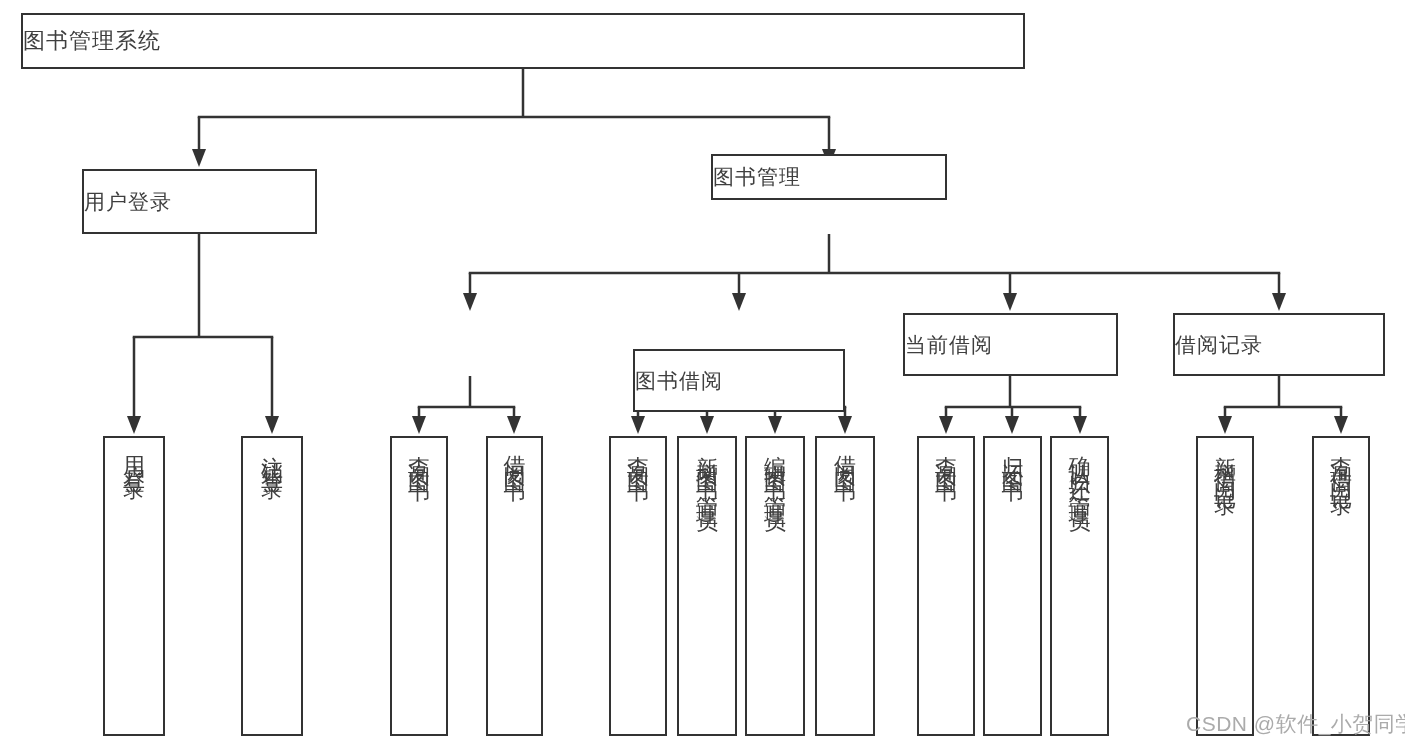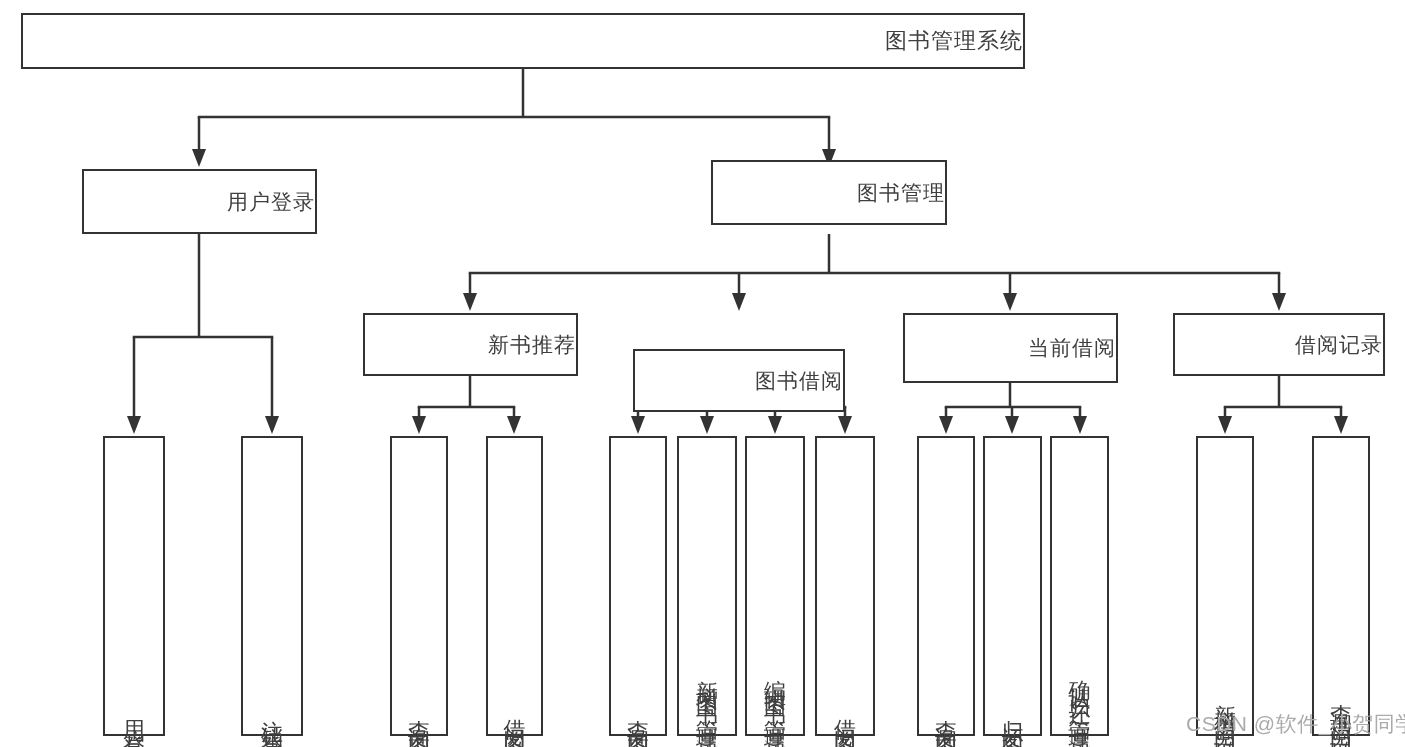--- a/index.html
+++ b/index.html
@@ -13,21 +13,21 @@
   }
   svg.wires { position: absolute; left: 0; top: 0; z-index: 1; }
   .box {
     position: absolute;
     box-sizing: border-box;
     border: 2.5px solid #333333;
     background: #ffffff;
     color: #3f3f3f;
     display: flex;
     align-items: center;
-    justify-content: flex-end;
+    justify-content: flex-start;
     z-index: 2;
   }
   .hbox { font-size: 21px; letter-spacing: 1px; }
   .hbox.title { font-size: 22px; }
   .vbox {
     writing-mode: vertical-rl;
     text-orientation: mixed;
     font-size: 22px;
     letter-spacing: 8px;
     line-height: 1;
@@ -119,31 +119,28 @@
     </g>
   </svg>
 
   <div class="box hbox title" style="left:21px; top:13px; width:1004px; height:56px;">
     <span>图书管理系统</span>
   </div>
 
   <div class="box hbox" style="left:82px; top:169px; width:235px; height:65px;">
     <span>用户登录</span>
   </div>
-  <div class="box hbox" style="left:711px; top:160px; width:236px; height:65px;">
+  <div class="box hbox" style="left:711px; top:154px; width:236px; height:46px;">
     <span>图书管理</span>
   </div>
 
-  <div class="box hbox" style="left:363px; top:313px; width:215px; height:63px;">
-    <span>新书推荐</span>
-  </div>
   <div class="box hbox" style="left:633px; top:313px; width:212px; height:63px;margin-top:36px;">
     <span>图书借阅</span>
   </div>
-  <div class="box hbox" style="left:903px; top:313px; width:215px; height:70px;">
+  <div class="box hbox" style="left:903px; top:313px; width:215px; height:63px;">
     <span>当前借阅</span>
   </div>
   <div class="box hbox" style="left:1173px; top:313px; width:212px; height:63px;">
     <span>借阅记录</span>
   </div>
 
   <div class="box vbox" style="left:103px; width:62px;">
     <span>用户登录</span>
   </div>
   <div class="box vbox" style="left:241px; width:62px;">

